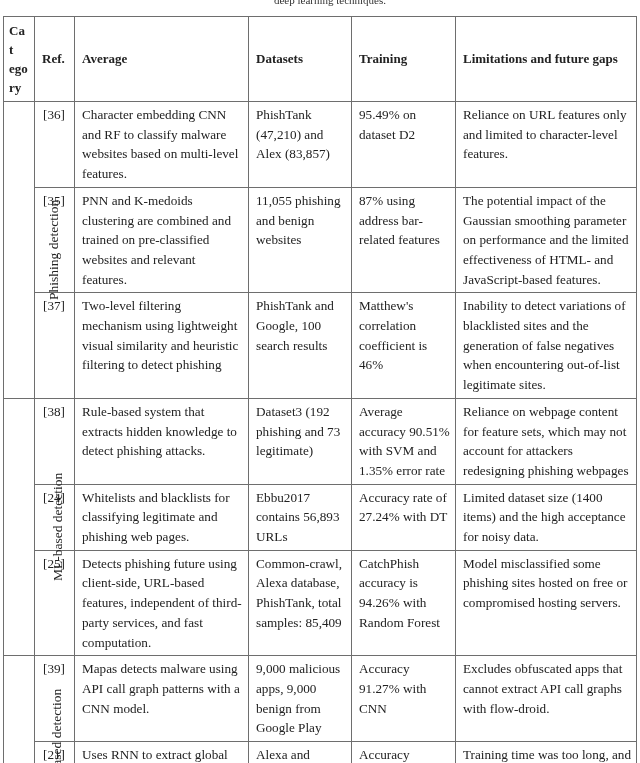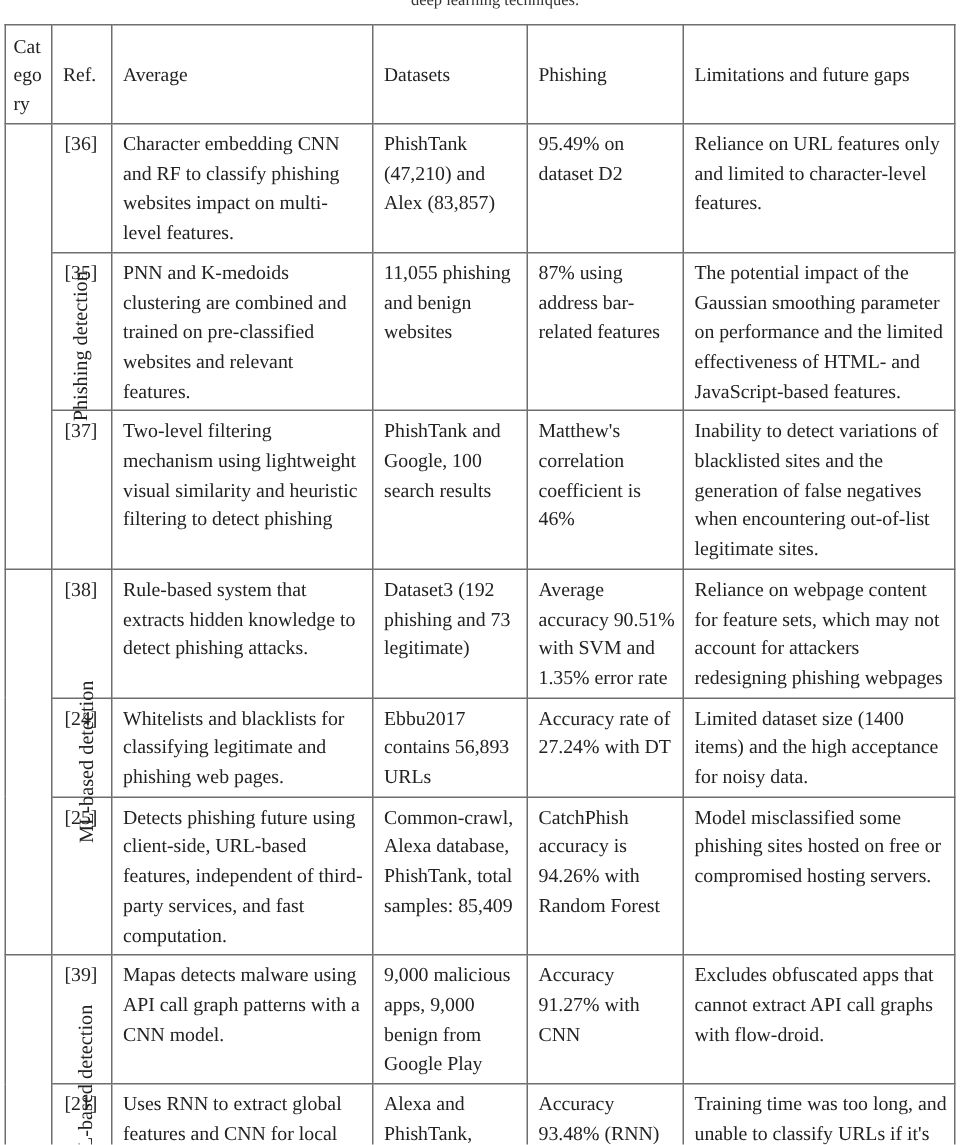--- a/index.html
+++ b/index.html
@@ -16,21 +16,21 @@
   table {
     position: absolute; left: 3px; top: 16px;
     border-collapse: collapse; table-layout: fixed; width: 633px;
     font-family: "Liberation Serif", serif; font-size: 13.2px; line-height: 19.7px;
   }
   td, th {
     border: 1px solid #6e6e6e; vertical-align: top;
     padding: 3px 5px 3px 7px; text-align: left; word-wrap: break-word;
   }
   th {
-    font-weight: normal; vertical-align: middle; font-size: 13px;
+    font-weight: bold; vertical-align: middle; font-size: 13px;
     padding-top: 4px; padding-bottom: 4px;
   }
   th.cat { padding-left: 5px; line-height: 19px; vertical-align: top; }
   td.cat {
     padding: 0; vertical-align: middle; text-align: center; position: relative;
   }
   .rot {
     display: inline-block; transform: rotate(-90deg); white-space: nowrap;
     font-size: 13.5px;
   }
@@ -51,30 +51,30 @@
       <col class="c3">
       <col class="c4">
       <col class="c5">
   </colgroup>
   <thead>
     <tr>
       <th class="cat">Cat ego ry</th>
       <th>Ref.</th>
       <th>Average</th>
       <th>Datasets</th>
-      <th>Phishing</th>
+      <th>Training</th>
       <th>Limitations and future gaps</th>
     </tr>
   </thead>
   <tbody>
 
     <tr style="height:81px">
       <td class="cat" rowspan="3"><span class="rot">Phishing detection</span></td>
       <td class="ref">[36]</td>
-      <td>Character embedding CNN and RF to classify phishing websites impact on multi-level features.</td>
+      <td>Character embedding CNN and RF to classify malware websites based on multi-level features.</td>
       <td>PhishTank (47,210) and Alex (83,857)</td>
       <td>95.49% on dataset D2</td>
       <td>Reliance on URL features only and limited to character-level features.</td>
     </tr>
     <tr>
       <td class="ref">[35]</td>
       <td>PNN and K-medoids clustering are combined and trained on pre-classified websites and relevant features.</td>
       <td>11,055 phishing and benign websites</td>
       <td>87% using address bar-related features</td>
       <td>The potential impact of the Gaussian smoothing parameter on performance and the limited effectiveness of HTML- and JavaScript-based features.</td>

